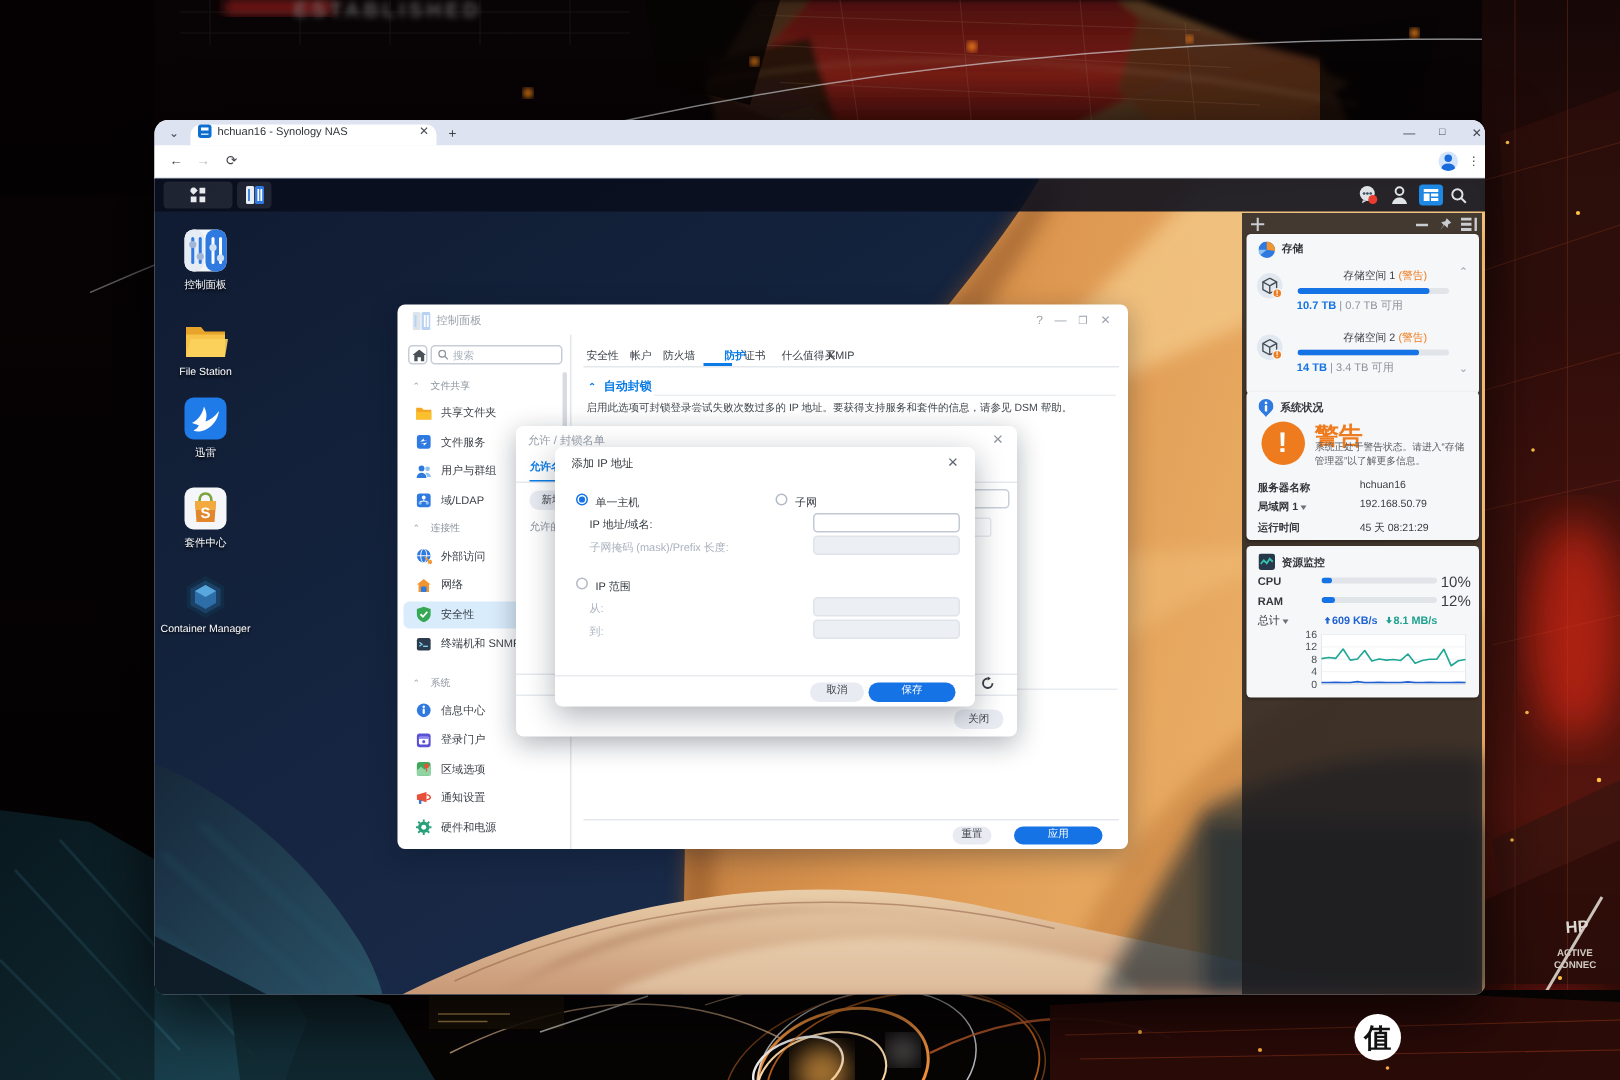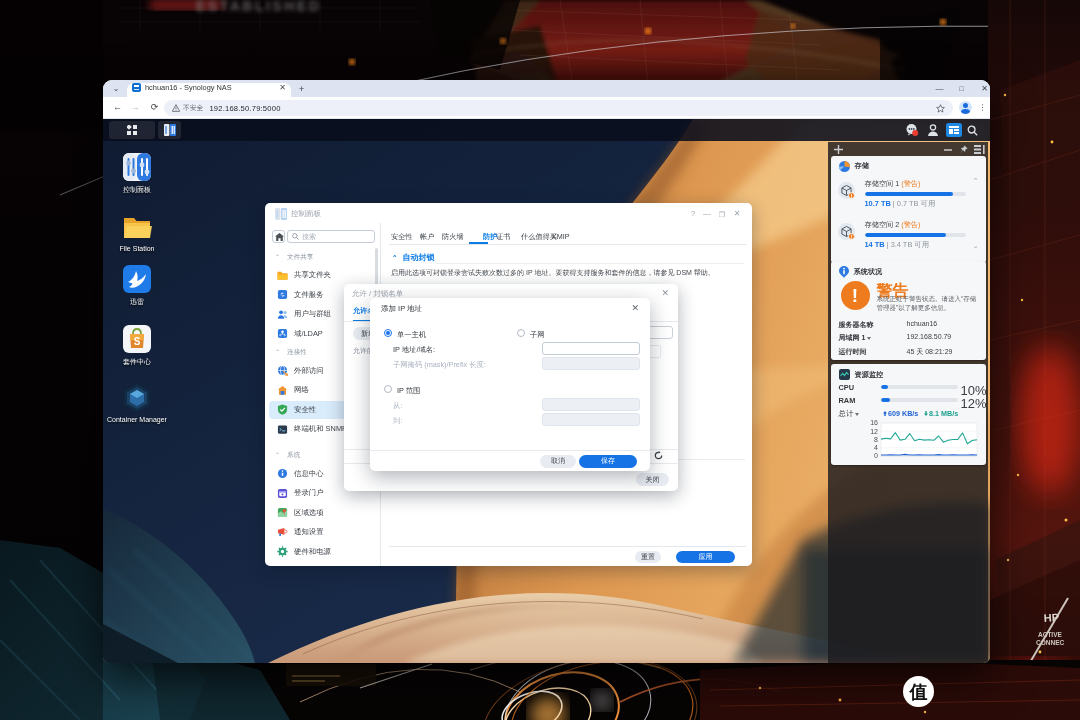--- a/index.html
+++ b/index.html
@@ -62,35 +62,35 @@
 
   
   #wpanel { left:725px; top:23px; width:160px; height:521px; background:rgba(28,27,30,.82); z-index:3; }
   .wp-top { position:absolute; left:0; top:0; width:100%; height:13px; color:#c9ccd1; }
   .wcard { position:absolute; left:2.5px; width:155px; background:#f6f7f8; border-radius:3px; box-shadow:0 1px 2px rgba(0,0,0,.35); }
   .wcard-h { position:absolute; left:8px; top:5px; display:flex; align-items:center; }
   .wcard-h .t { font-size:7.2px; font-weight:bold; color:#33373c; margin-left:5px; }
   .vol-circ { position:absolute; width:17px; height:17px; border-radius:50%; background:#e2e8f0; }
   .badge { position:absolute; width:7px; height:7px; border-radius:50%; background:#ee7c1e; color:#fff;
     font-size:5.5px; font-weight:bold; text-align:center; line-height:7.4px; border:.7px solid #f6f7f8; }
-  .vol-name { position:absolute; font-size:7.2px; color:#3a3e44; white-space:nowrap; }
+  .vol-name { position:absolute; font-size:7.2px; color:#3a3e44; white-space:nowrap;margin-left:31px; }
   .vol-name .warn { color:#ee7c1e; }
   .pbar { position:absolute; height:4px; border-radius:2px; background:#e1e4e9; overflow:hidden; }
   .pbar > i { display:block; height:100%; border-radius:2px; background:#1673e6; }
   .vol-usage { position:absolute; font-size:7.4px; color:#8d949d; white-space:nowrap; }
   .vol-usage b { color:#1673e6; font-weight:bold; }
   .chev { position:absolute; color:#9aa1aa; font-size:7px; }
   .warn-big { position:absolute; width:29px; height:29px; border-radius:50%; background:#ee7c1e; color:#fff;
     font-weight:bold; font-size:19px; text-align:center; line-height:29px; }
   .health-status { position:absolute; font-size:16px; font-weight:bold; color:#ee7c1e; }
   .health-msg { position:absolute; font-size:6.5px; color:#5b6065; line-height:1.5; width:101px; }
   .hrow-l { position:absolute; left:8px; font-size:7px; font-weight:bold; color:#33373c; white-space:nowrap; }
   .hrow-v { position:absolute; left:76px; font-size:7px; color:#3a3e44; white-space:nowrap; }
   .res-lbl { position:absolute; left:8px; font-size:7.4px; font-weight:bold; color:#33373c; }
-  .res-pct { position:absolute; left:130px; font-size:13px; color:#3a3e44; }
+  .res-pct { position:absolute; left:130px; font-size:10px; color:#3a3e44; }
   .net-val { position:absolute; font-size:7.2px; font-weight:bold; }
   .caret-d { display:inline-block; width:0; height:0; border-left:2.5px solid transparent; border-right:2.5px solid transparent;
     border-top:3px solid #6a7077; vertical-align:middle; margin-left:2px; }
 
   
   .dsm-win { background:#fff; border-radius:5px; box-shadow:0 5px 18px rgba(10,18,34,.32); }
   .win-title { position:absolute; font-size:7.5px; color:#9aa1ab; white-space:nowrap; }
   .win-title.focused { color:#33373c; font-weight:bold; }
   .win-x { position:absolute; color:#8d949d; font-size:9px; line-height:9px; }
   .wc-grey { position:absolute; color:#9aa3ad; font-size:8px; line-height:9px; text-align:center; width:10px; }
@@ -312,32 +312,20 @@
       <div class="abs newtab">+</div>
       <div class="abs winctl" style="left:832px;">—</div>
       <div class="abs winctl" style="left:854px;font-size:7px;">□</div>
       <div class="abs winctl" style="left:877px;">✕</div>
     </div>
 
     <div id="navbar" class="abs">
       <div class="abs nav-ico" style="left:8px;">←</div>
       <div class="abs nav-ico" style="left:26px;color:#b9bec5;">→</div>
       <div class="abs nav-ico" style="left:45px;">⟳</div>
-      <div id="urlbar" class="abs">
-        <svg class="warn-tri" viewBox="0 0 10 10">
-          <path d="M5 .8 L9.6 9.2 L.4 9.2 Z" fill="none" stroke="#5a5f66" stroke-width="1"></path>
-          <rect x="4.55" y="3.6" width=".9" height="3" fill="#5a5f66"></rect>
-            <rect x="4.55" y="7.3" width=".9" height="1" fill="#5a5f66"></rect>
-        </svg>
-        <span class="sec-label">不安全</span>
-        <span class="url-text">192.168.50.79:5000</span>
-        <svg class="star" viewBox="0 0 10 10">
-          <path d="M5 .8 L6.2 3.6 L9.3 3.9 L7 5.9 L7.7 9 L5 7.3 L2.3 9 L3 5.9 L.7 3.9 L3.8 3.6 Z" fill="none" stroke="#4a4e54" stroke-width=".8"></path>
-        </svg>
-      </div>
       <div class="abs avatar"></div>
       <div class="abs kebab">⋮</div>
     </div>
 
     <div id="viewport" class="abs">
 
       <svg id="wallpaper" class="abs" width="887" height="544" viewBox="0 0 887 544">
         <defs>
           <linearGradient id="wpNavy" x1="0" y1="0" x2="1" y2="1">
             <stop offset="0" stop-color="#0f1b31"></stop>

